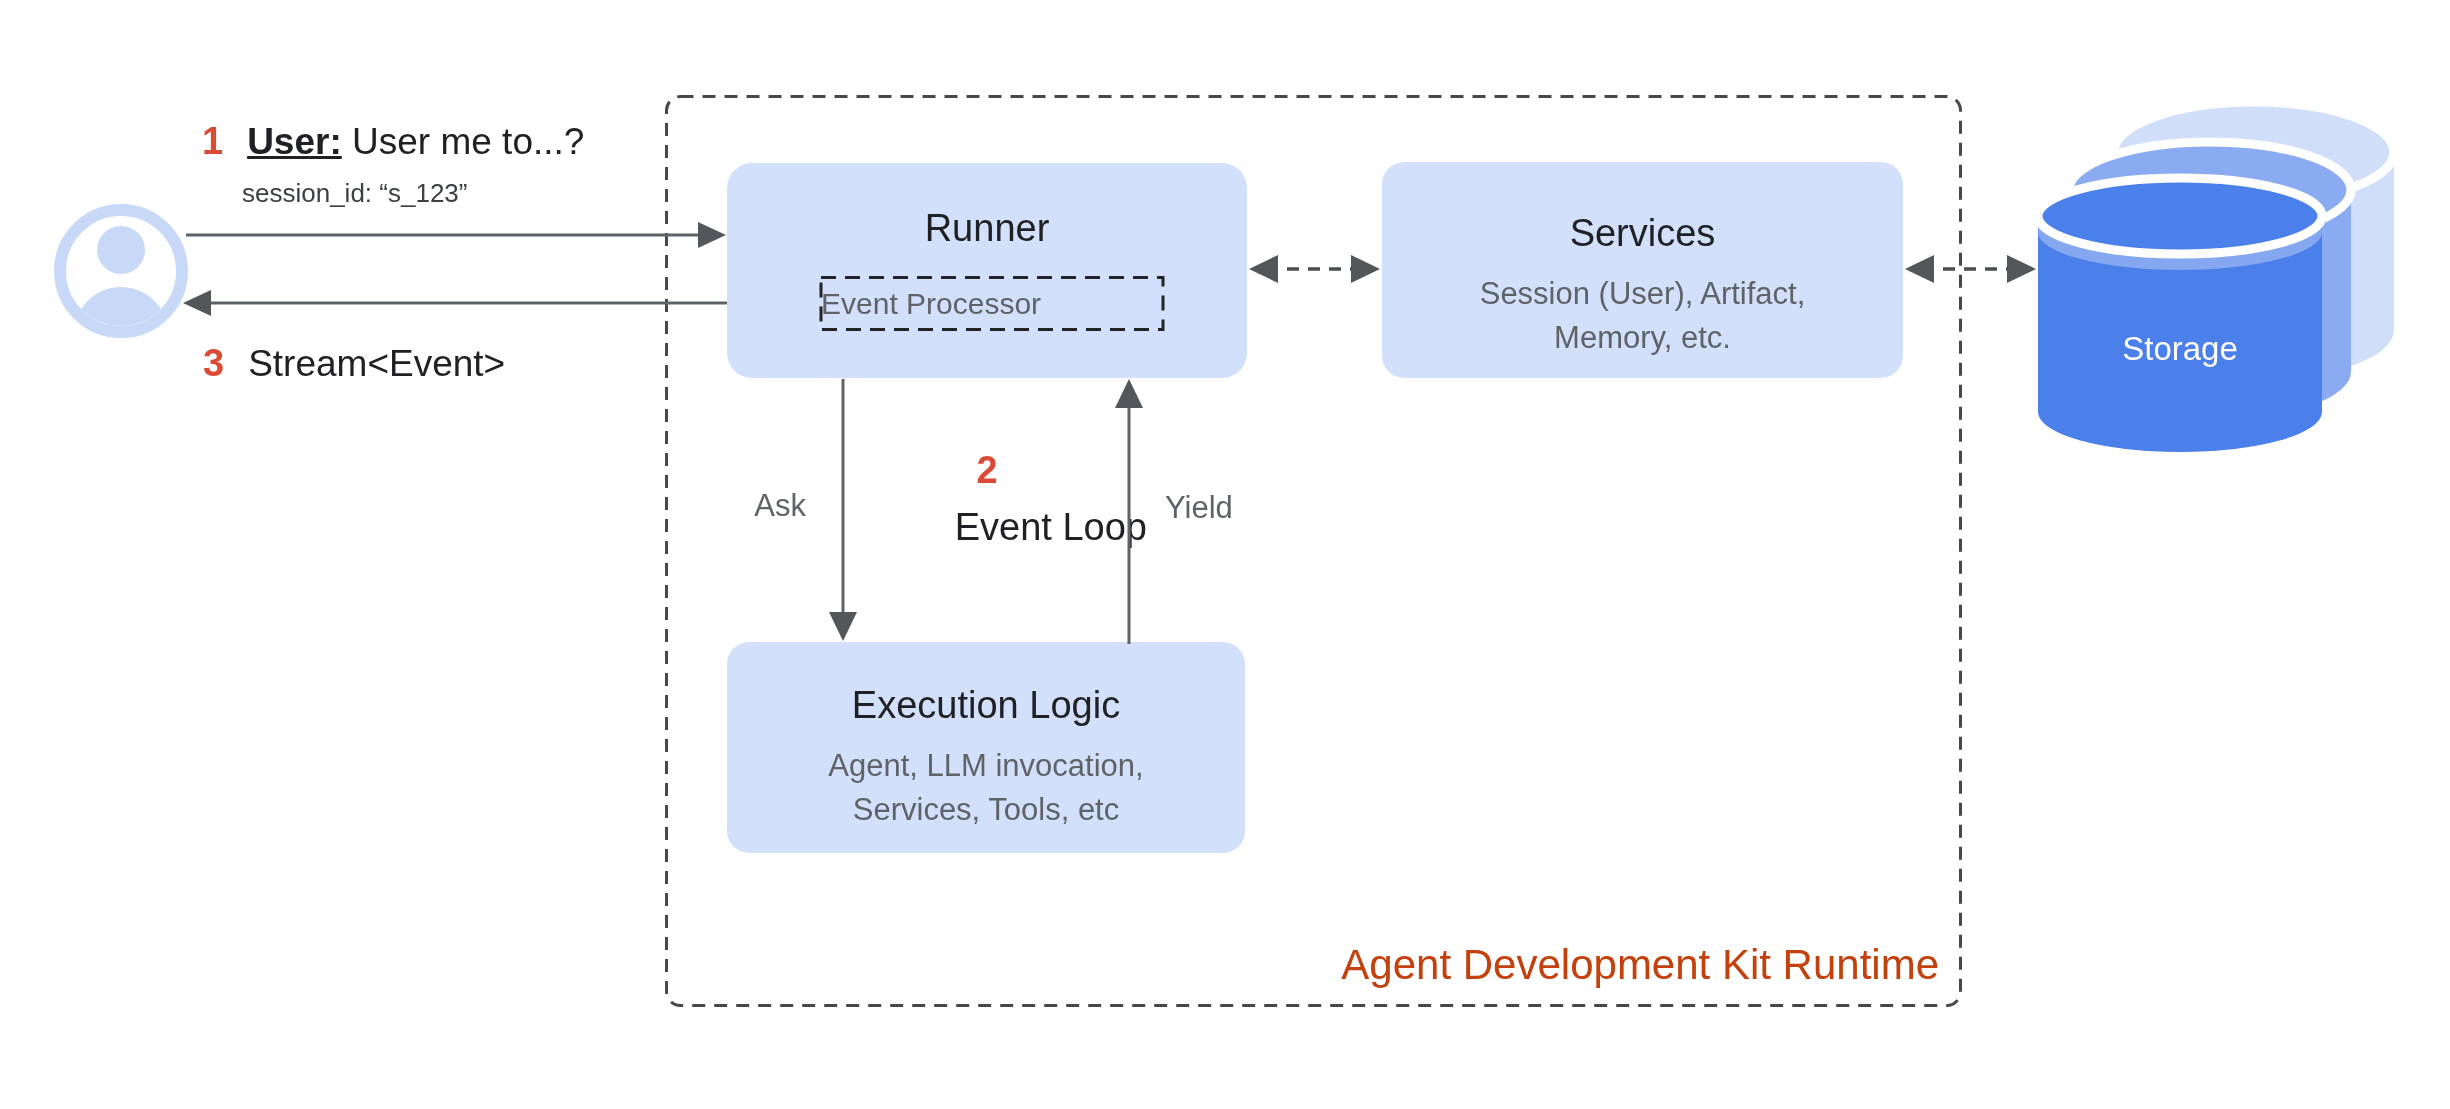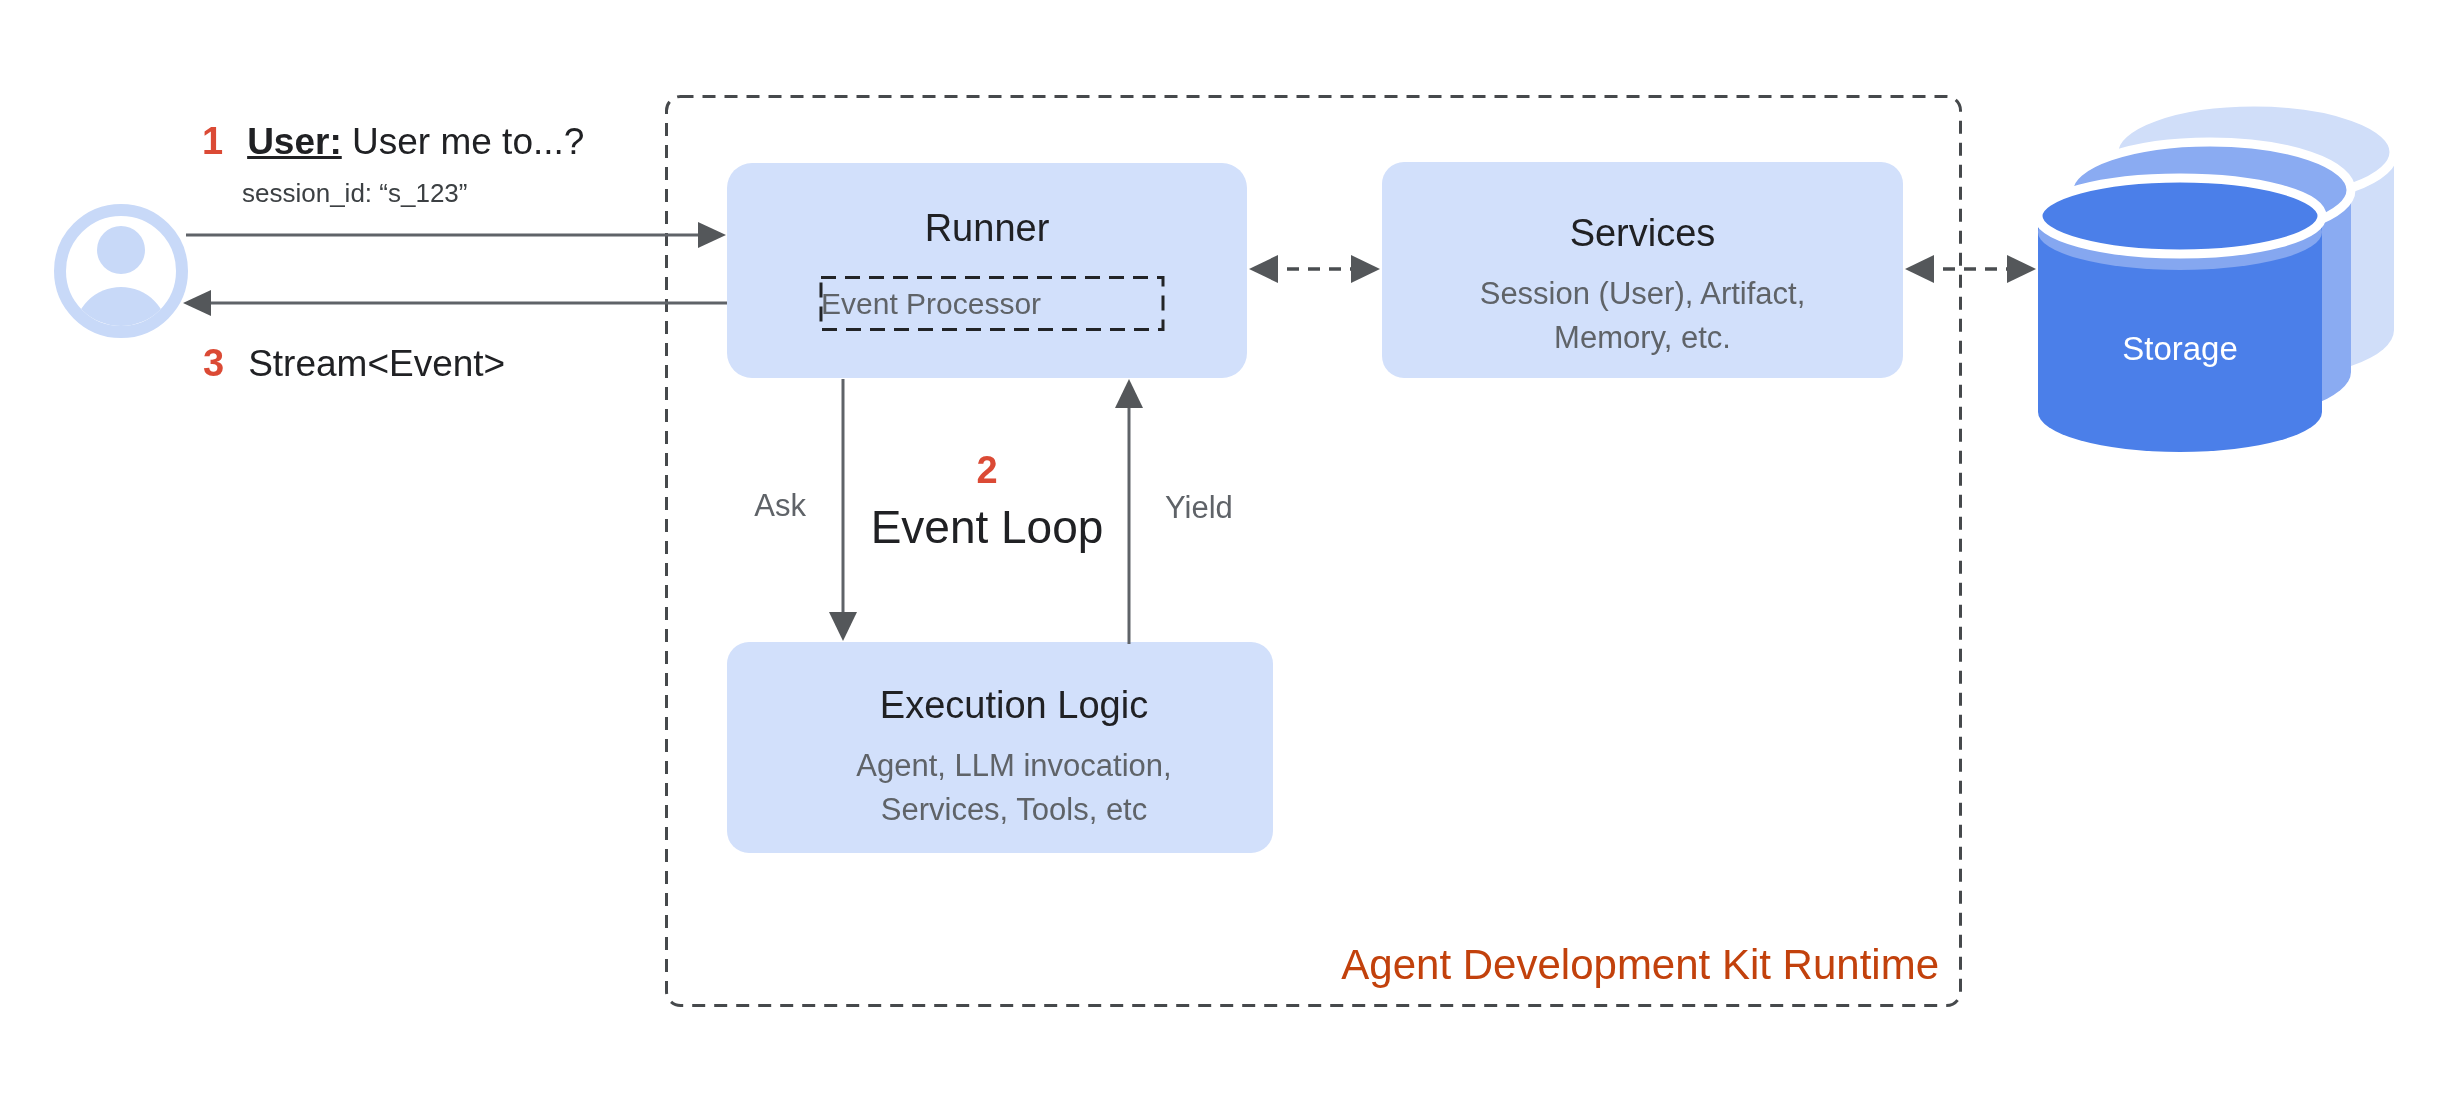--- a/index.html
+++ b/index.html
@@ -9,42 +9,42 @@
     color:#202124;
   }
   .layer-svg { position:absolute; inset:0; width:2450px; height:1109px; pointer-events:none; }
 
   .box { position:absolute; background:#d2e0fb; border-radius:22px; text-align:center; }
   .box-title { font-size:38px; line-height:46px; color:#202124; }
   .box-sub { font-size:31px; line-height:44px; color:#5f6368; margin-top:16px; }
 
   .runner-box    { left:727px; top:163px; width:520px; height:215px;border-radius:25px; }
   .services-box  { left:1382px; top:162px; width:521px; height:216px; }
-  .execution-box { left:727px; top:642px; width:518px; height:211px;padding-left:28px; }
+  .execution-box { left:727px; top:642px; width:518px; height:211px; }
 
   .runner-title    { margin-top:42px; }
   .services-title  { margin-top:48px; }
   .execution-title { margin-top:40px; }
 
   .ep-label {
     position:absolute; left:821px; top:277px; width:342px; height:53px;
     line-height:53px; text-align:left; font-size:30px; color:#5f6368;
   }
 
   .step-line { position:absolute; display:flex; align-items:baseline; white-space:pre; }
   .step-num { font-size:38px; font-weight:bold; color:#db4a35; margin-right:24px; }
   .step-bold { font-size:37px; font-weight:bold; color:#202124;text-decoration:underline; }
   .step-text { font-size:37px; color:#202124; }
   .step1 { left:202px; top:120px; }
   .step3 { left:203px; top:342px; }
   .session-line { position:absolute; left:242px; top:178px; font-size:26px; color:#3c4043; }
 
   .event-loop-block { position:absolute; left:827px; top:448px; width:320px; text-align:center; }
   .event-loop-num { font-size:38px; font-weight:bold; color:#db4a35; line-height:44px; }
-  .event-loop-label { font-size:46px; color:#202124; line-height:46px; margin-top:12px; }
+  .event-loop-label { font-size:38px; color:#202124; line-height:46px; margin-top:12px;text-align:right; }
 
   .ask-label   { position:absolute; left:706px;  top:488px; width:100px; text-align:right; font-size:31px; color:#5f6368; }
   .yield-label { position:absolute; left:1165px; top:490px; font-size:31px; color:#5f6368; }
 
   .runtime-label {
     position:absolute; right:511px; top:940px; font-size:42px; line-height:50px; color:#c2410c;
   }
 </style>
 </head>
 <body>

